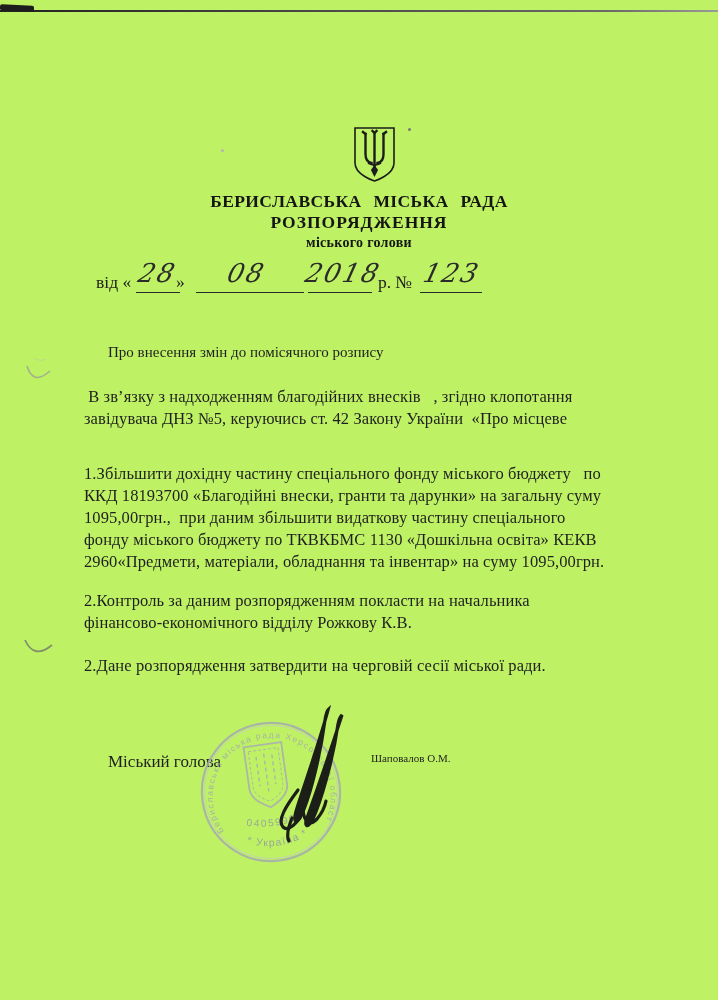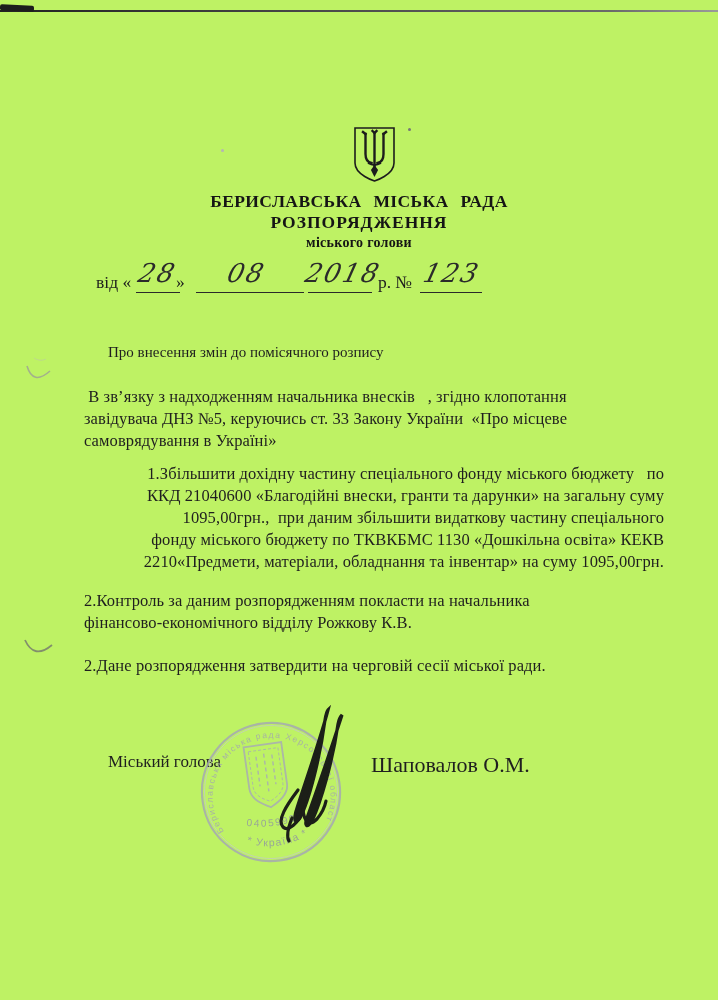--- a/index.html
+++ b/index.html
@@ -42,26 +42,26 @@
     transform:skewX(-14deg);
     letter-spacing:2px;
     white-space:pre;
   }
   .uline{border-bottom:1.5px solid #2a2a2a;height:1px;}
   .subject{left:108px;top:296px;font-size:15px;margin-top:48px;}
   
   .para{left:84px;width:580px;}
   .line{font-size:16.5px;line-height:22px;white-space:pre;letter-spacing:0.1px;}
   .intro{top:386px;}
-  .item1{top:463px;text-align:right;}
+  .item1{top:463px;}
   .item2{top:590px;}
   .item3{top:655px;}
   
   .sig-title{left:108px;top:752px;font-size:17px;text-align:right;}
-  .sig-name{left:371px;top:752px;font-size:22px;}
+  .sig-name{left:371px;top:752px;font-size:11px;}
   .seal-svg{left:198px;top:718px;opacity:0.85;}
   .seal-text{font-family:"Liberation Sans", sans-serif;}
   .sign-svg{left:262px;top:698px;}
   .crescent{opacity:0.75;}
 </style>
 </head>
 <body>
 
 <div class="page">
 
@@ -107,31 +107,30 @@
   <div class="abs uline" style="left:308px;top:291px;width:64px;"></div>
   <span class="abs hw" style="left:306px;top:258px;">2018</span>
 
   <span class="abs printed" style="left:378px;top:272px;">р. №</span>
   <div class="abs uline" style="left:420px;top:291px;width:62px;"></div>
   <span class="abs hw" style="left:424px;top:258px;">123</span>
 
   <div class="abs subject">Про внесення змін до помісячного розпису</div>
 
   <div class="abs para intro">
-    <div class="line"> В зв’язку з надходженням начальника внесків   , згідно клопотання</div>
-    <div class="line">завідувача ДНЗ №5, керуючись ст. 33 Закону України  «Про місцеве</div>
-    <div class="line">самоврядування в Україні»</div>
+    <div class="line"> В зв’язку з надходженням благодійних внесків   , згідно клопотання</div>
+    <div class="line">завідувача ДНЗ №5, керуючись ст. 42 Закону України  «Про місцеве</div>
   </div>
 
   <div class="abs para item1">
     <div class="line">1.Збільшити дохідну частину спеціального фонду міського бюджету   по</div>
-    <div class="line">ККД 21040600 «Благодійні внески, гранти та дарунки» на загальну суму</div>
+    <div class="line">ККД 18193700 «Благодійні внески, гранти та дарунки» на загальну суму</div>
     <div class="line">1095,00грн.,  при даним збільшити видаткову частину спеціального</div>
     <div class="line">фонду міського бюджету по ТКВКБМС 1130 «Дошкільна освіта» КЕКВ</div>
-    <div class="line">2210«Предмети, матеріали, обладнання та інвентар» на суму 1095,00грн.</div>
+    <div class="line">2960«Предмети, матеріали, обладнання та інвентар» на суму 1095,00грн.</div>
   </div>
 
   <div class="abs para item2">
     <div class="line">2.Контроль за даним розпорядженням покласти на начальника</div>
     <div class="line">фінансово-економічного відділу Рожкову К.В.</div>
   </div>
 
   <div class="abs para item3">
     <div class="line">2.Дане розпорядження затвердити на черговій сесії міської ради.</div>
   </div>

